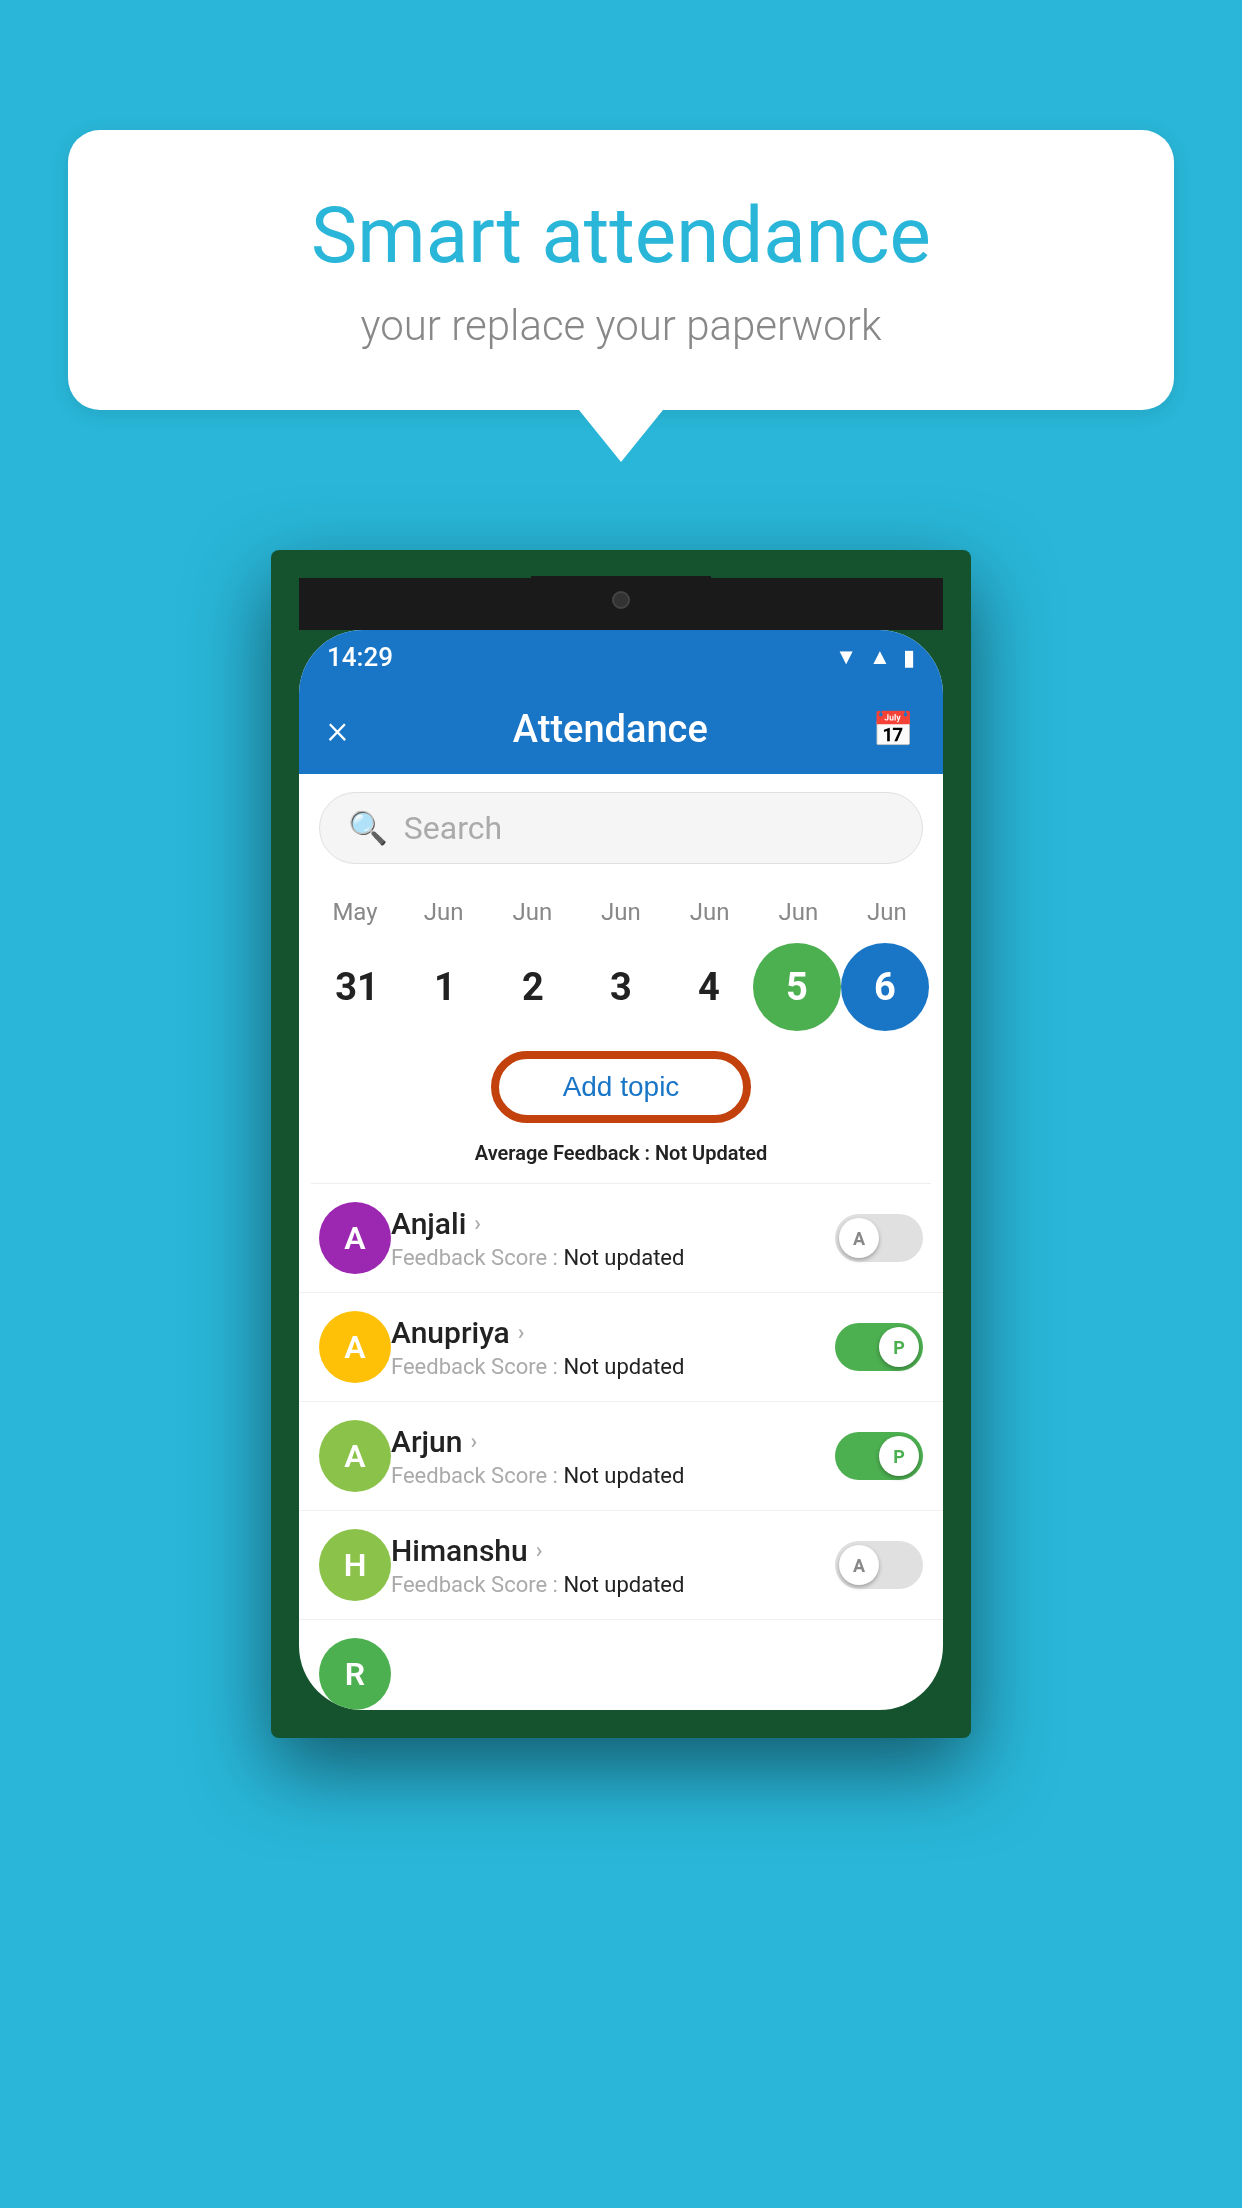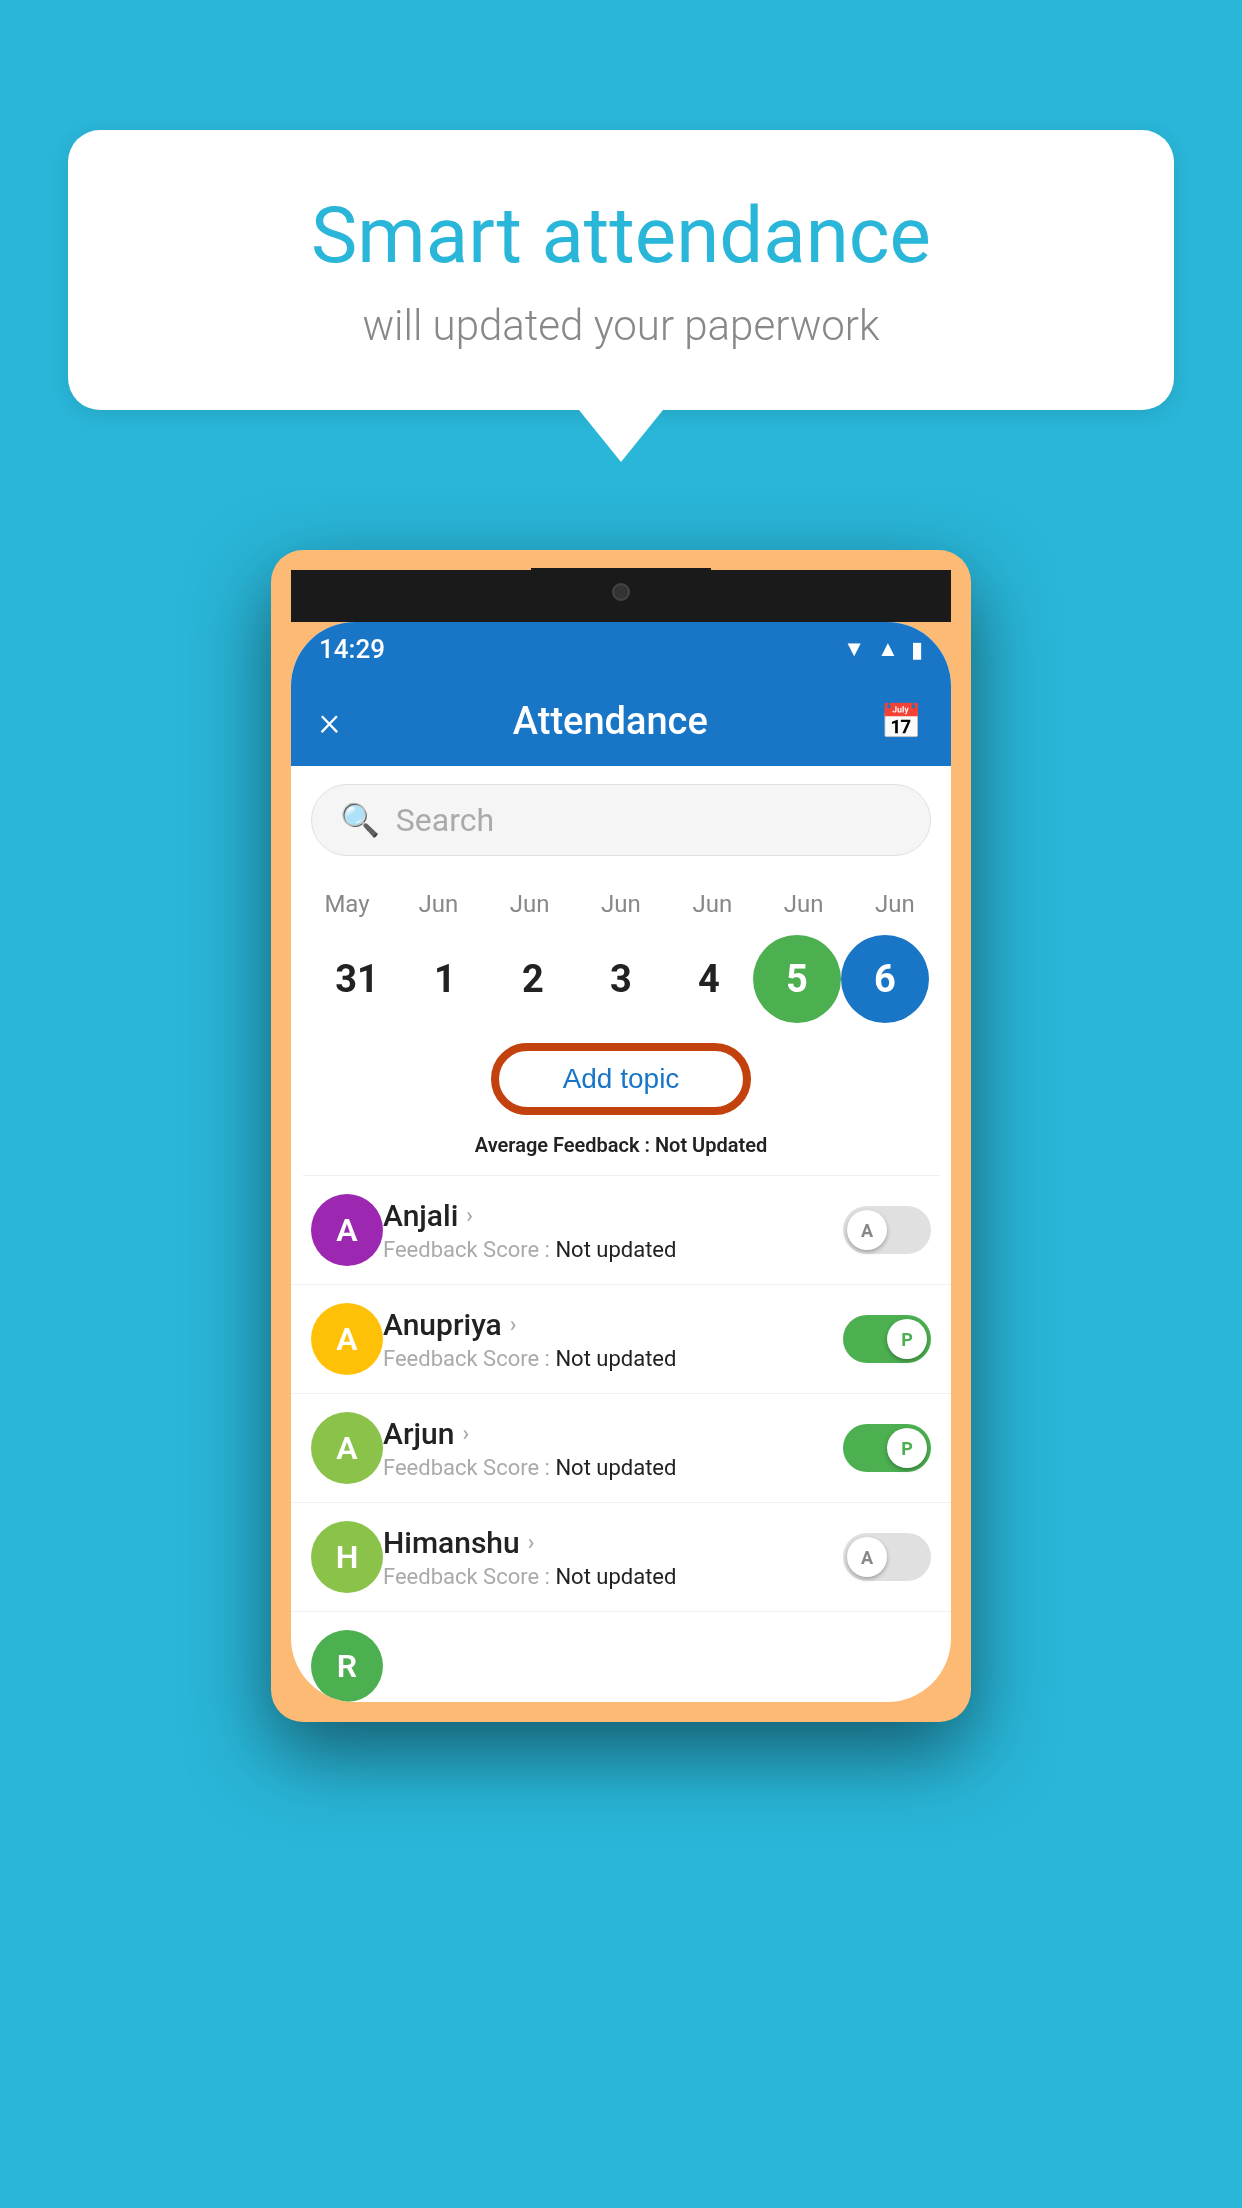--- a/index.html
+++ b/index.html
@@ -58,23 +58,23 @@
     
     .phone-container {
       position: absolute;
       top: 550px;
       left: 50%;
       transform: translateX(-50%);
       width: 700px;
     }
 
     .phone-outer {
-      background: #fdba74;
-      border-radius: 32px;
-      padding: 20px;
+      background: #14532d;
+      border-radius: 8px;
+      padding: 28px;
       box-shadow: 0 30px 80px rgba(0,0,0,0.5);
       position: relative;
     }
 
     .phone-inner {
       background: white;
       border-radius: 64px;
       overflow: hidden;
       position: relative;
     }
@@ -381,21 +381,21 @@
       align-items: flex-start;
       padding: 18px 20px 0;
     }
   </style>
 </head>
 <body>
 
 <div class="speech-bubble-container">
   <div class="speech-bubble">
     <h1>Smart attendance</h1>
-    <p>will updated your paperwork</p>
+    <p>your replace your paperwork</p>
   </div>
   <div class="speech-bubble-tail"></div>
 </div>
 
 <div class="phone-container">
   <div class="phone-outer">
 
     <div class="phone-notch">
       <div class="notch-cutout">
         <div class="camera-dot"></div>

